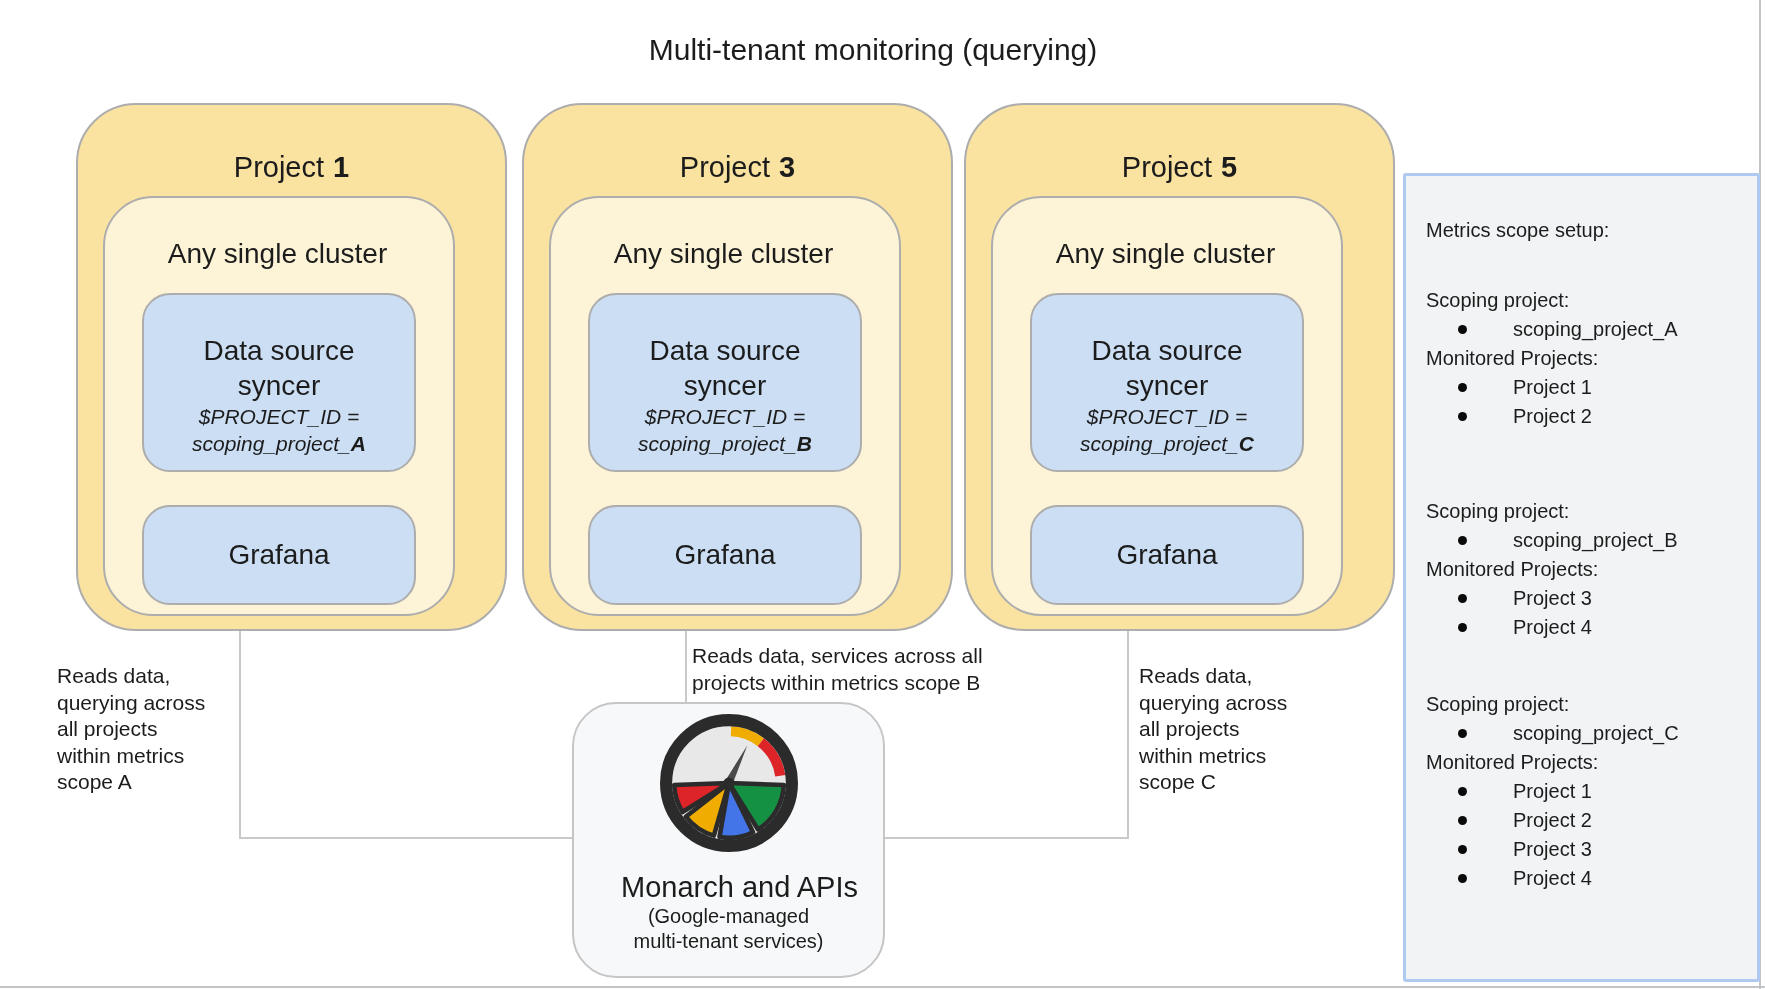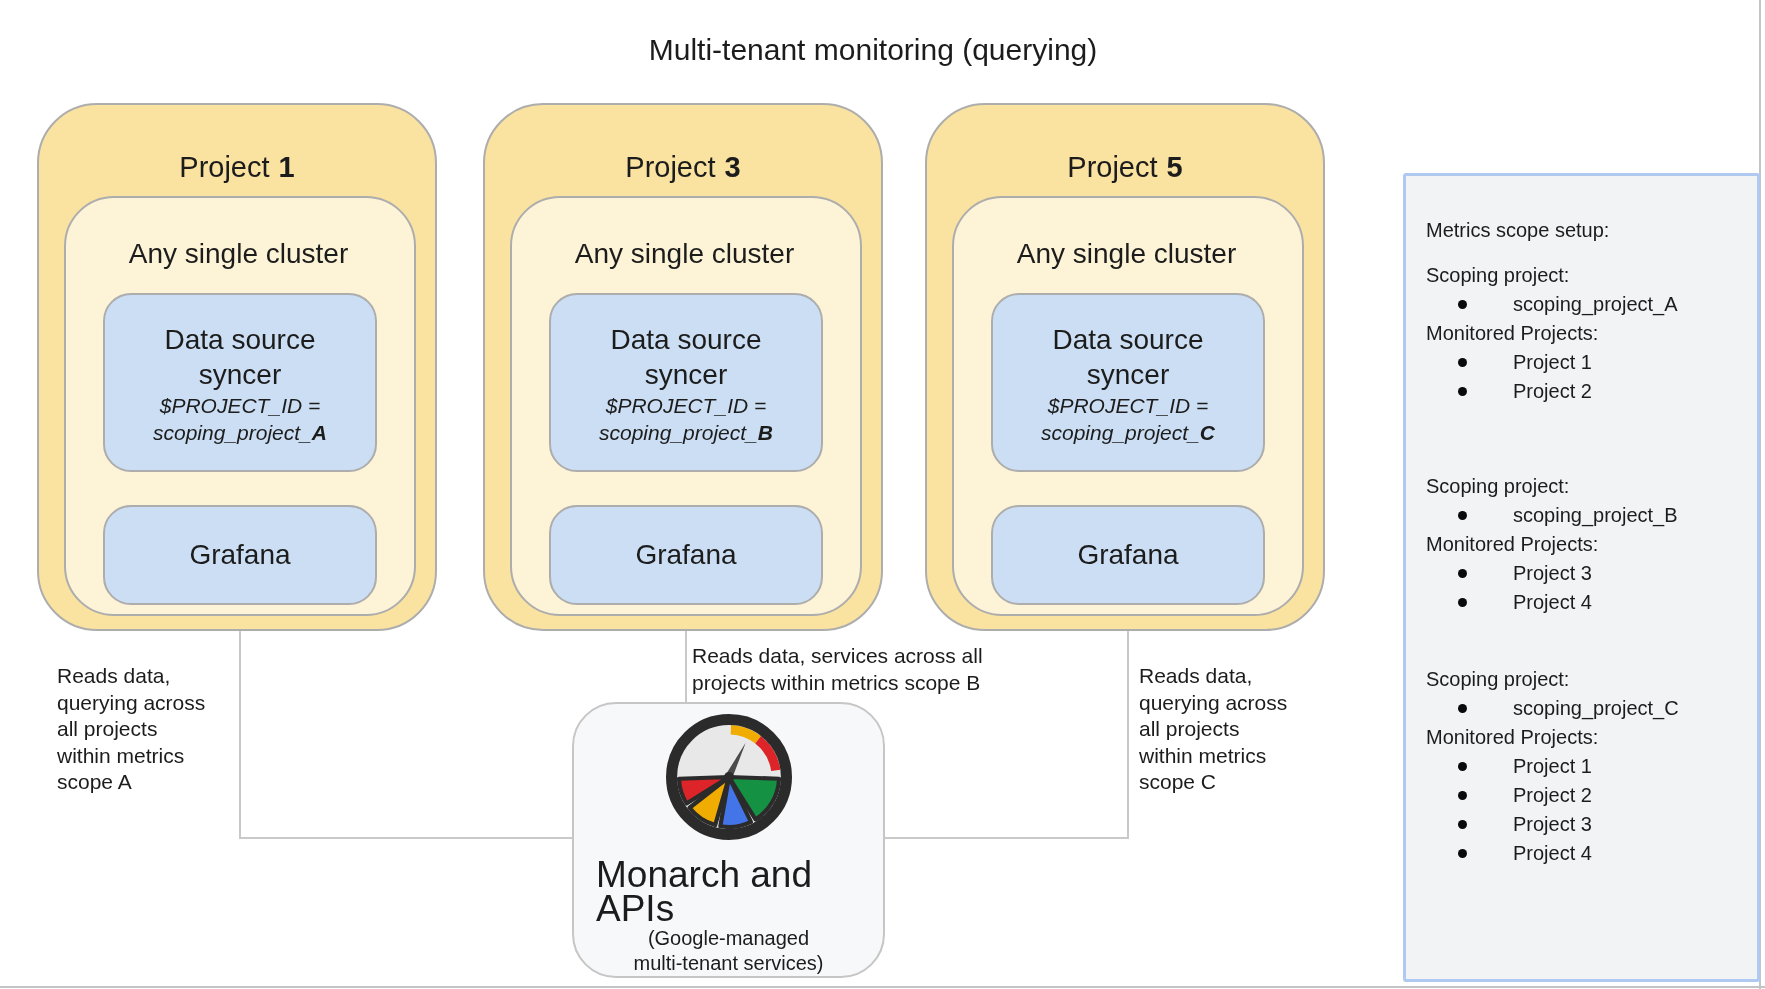--- a/index.html
+++ b/index.html
@@ -15,77 +15,77 @@
   
   .edge-v{width:2px;background:#c2c5c8;}
   .edge-h{height:2px;background:#c2c5c8;}
 
   
   .line-v{width:2px;background:var(--connector_line,#c9c9c9);}
   .line-h{height:2px;background:var(--connector_line,#c9c9c9);}
 
   
   .project-box{
-    width:400px;height:528px;top:103px;
+    width:431px;height:528px;top:103px;
     background:var(--project_box_fill,#fae3a0);
     border:2px solid var(--box_border,#adadad);
-    border-radius:60px;box-sizing:border-box;
+    border-radius:60px;box-sizing:border-box;margin-left:39px;
   }
   .proj-header{
     position:absolute;left:0;right:0;top:45px;
     display:flex;justify-content:center;gap:9px;
     font-size:29px;line-height:34px;
   }
   .cluster-box{
     position:absolute;left:25px;top:91px;width:352px;height:420px;
     background:var(--cluster_box_fill,#fdf3d6);
     border:2px solid var(--box_border,#adadad);
     border-radius:50px;box-sizing:border-box;
   }
   .cluster-label{position:absolute;left:0;right:3px;top:40px;text-align:center;font-size:28px;}
   .service-box{
     position:absolute;left:37px;width:274px;
     background:var(--service_box_fill,#cbdef3);
     border:2px solid var(--box_border,#adadad);
     border-radius:28px;box-sizing:border-box;text-align:center;
   }
-  .syncer-box{top:95px;height:179px;padding-top:27px;}
+  .syncer-box{top:95px;height:179px;padding-top:38px;}
   .syncer-line{font-size:28px;line-height:35px;}
   .syncer-var{font-size:21px;line-height:27px;font-style:italic;}
   .grafana-box{top:307px;height:100px;display:flex;align-items:center;justify-content:center;font-size:28px;}
 
   
   .note{font-size:21px;line-height:26.5px;}
   .note-left{left:57px;top:663px;}
   .note-middle{left:692px;top:642px;line-height:27px;}
   .note-right{left:1139px;top:663px;}
 
   
   .monarch-box{
     left:572px;top:702px;width:313px;height:276px;
     background:var(--monarch_box_fill,#f7f8f9);
     border:2px solid var(--monarch_box_border,#c6c6c6);
     border-radius:44px;box-sizing:border-box;
     display:flex;flex-direction:column;align-items:center;
   }
   .monarch-box svg{margin-top:10px;}
-  .monarch-title{margin-top:18px;font-size:37px;line-height:34px;margin-left:22px;}
+  .monarch-title{margin-top:18px;font-size:29px;line-height:34px;margin-left:22px;}
   .monarch-sub{font-size:20px;line-height:25px;}
   .monarch-sub:first-of-type{margin-top:4px;}
 
   
   .metrics-panel{
     left:1403px;top:173px;width:357px;height:809px;
     background:var(--panel_fill,#f1f3f4);
     border:3px solid var(--panel_border,#afc9f0);
     border-radius:3px;box-sizing:border-box;
     padding:40px 14px 0 20px;
     font-size:20px;line-height:29px;
   }
-  .panel-heading{margin-bottom:16px;}
+  .panel-heading{margin-bottom:41px;}
   .panel-section-a{margin-bottom:66px;}
   .panel-section-b{margin-bottom:48px;}
   .bullet-row{display:flex;align-items:center;height:29px;}
   .bullet{width:9px;height:9px;border-radius:50%;background:#0a0a0a;margin-left:32px;margin-right:46px;flex:none;}
 </style>
 </head>
 <body>
 
 <div id="canvas">
 

